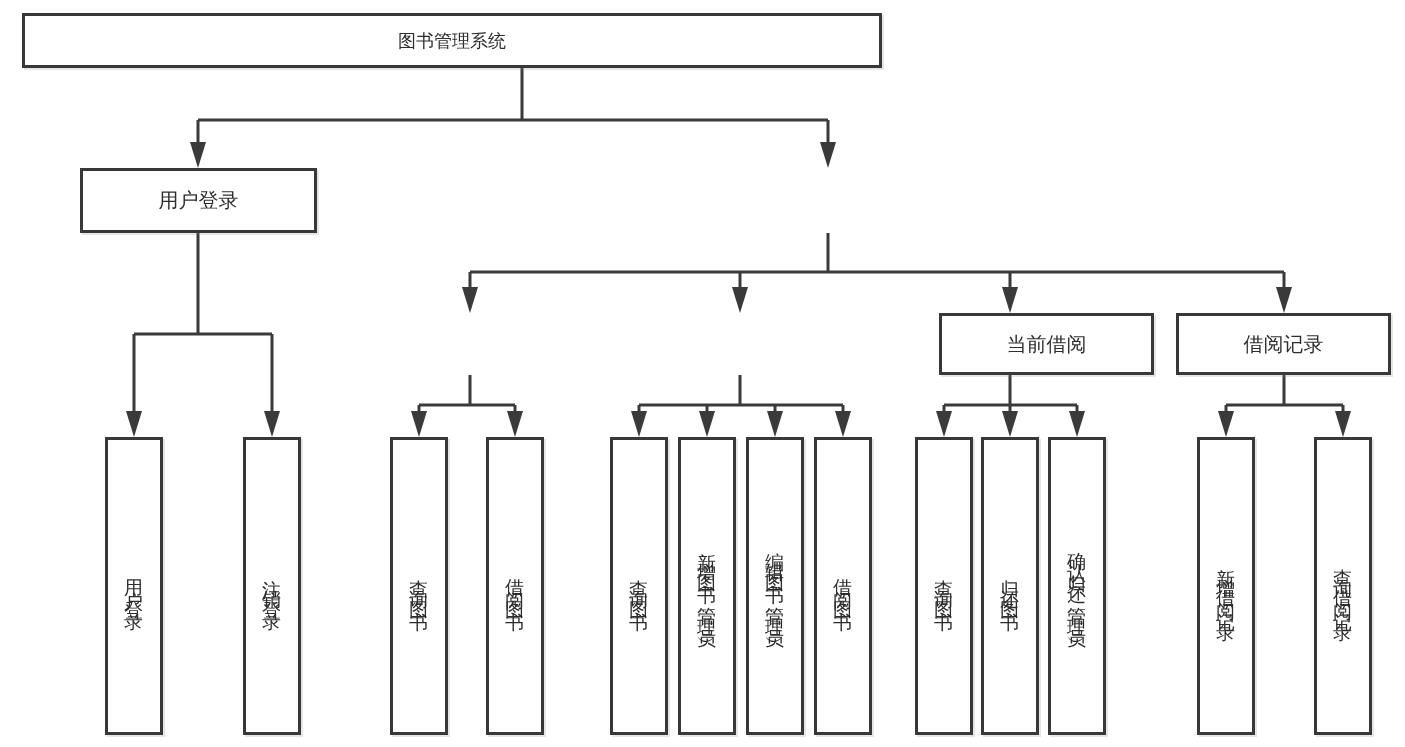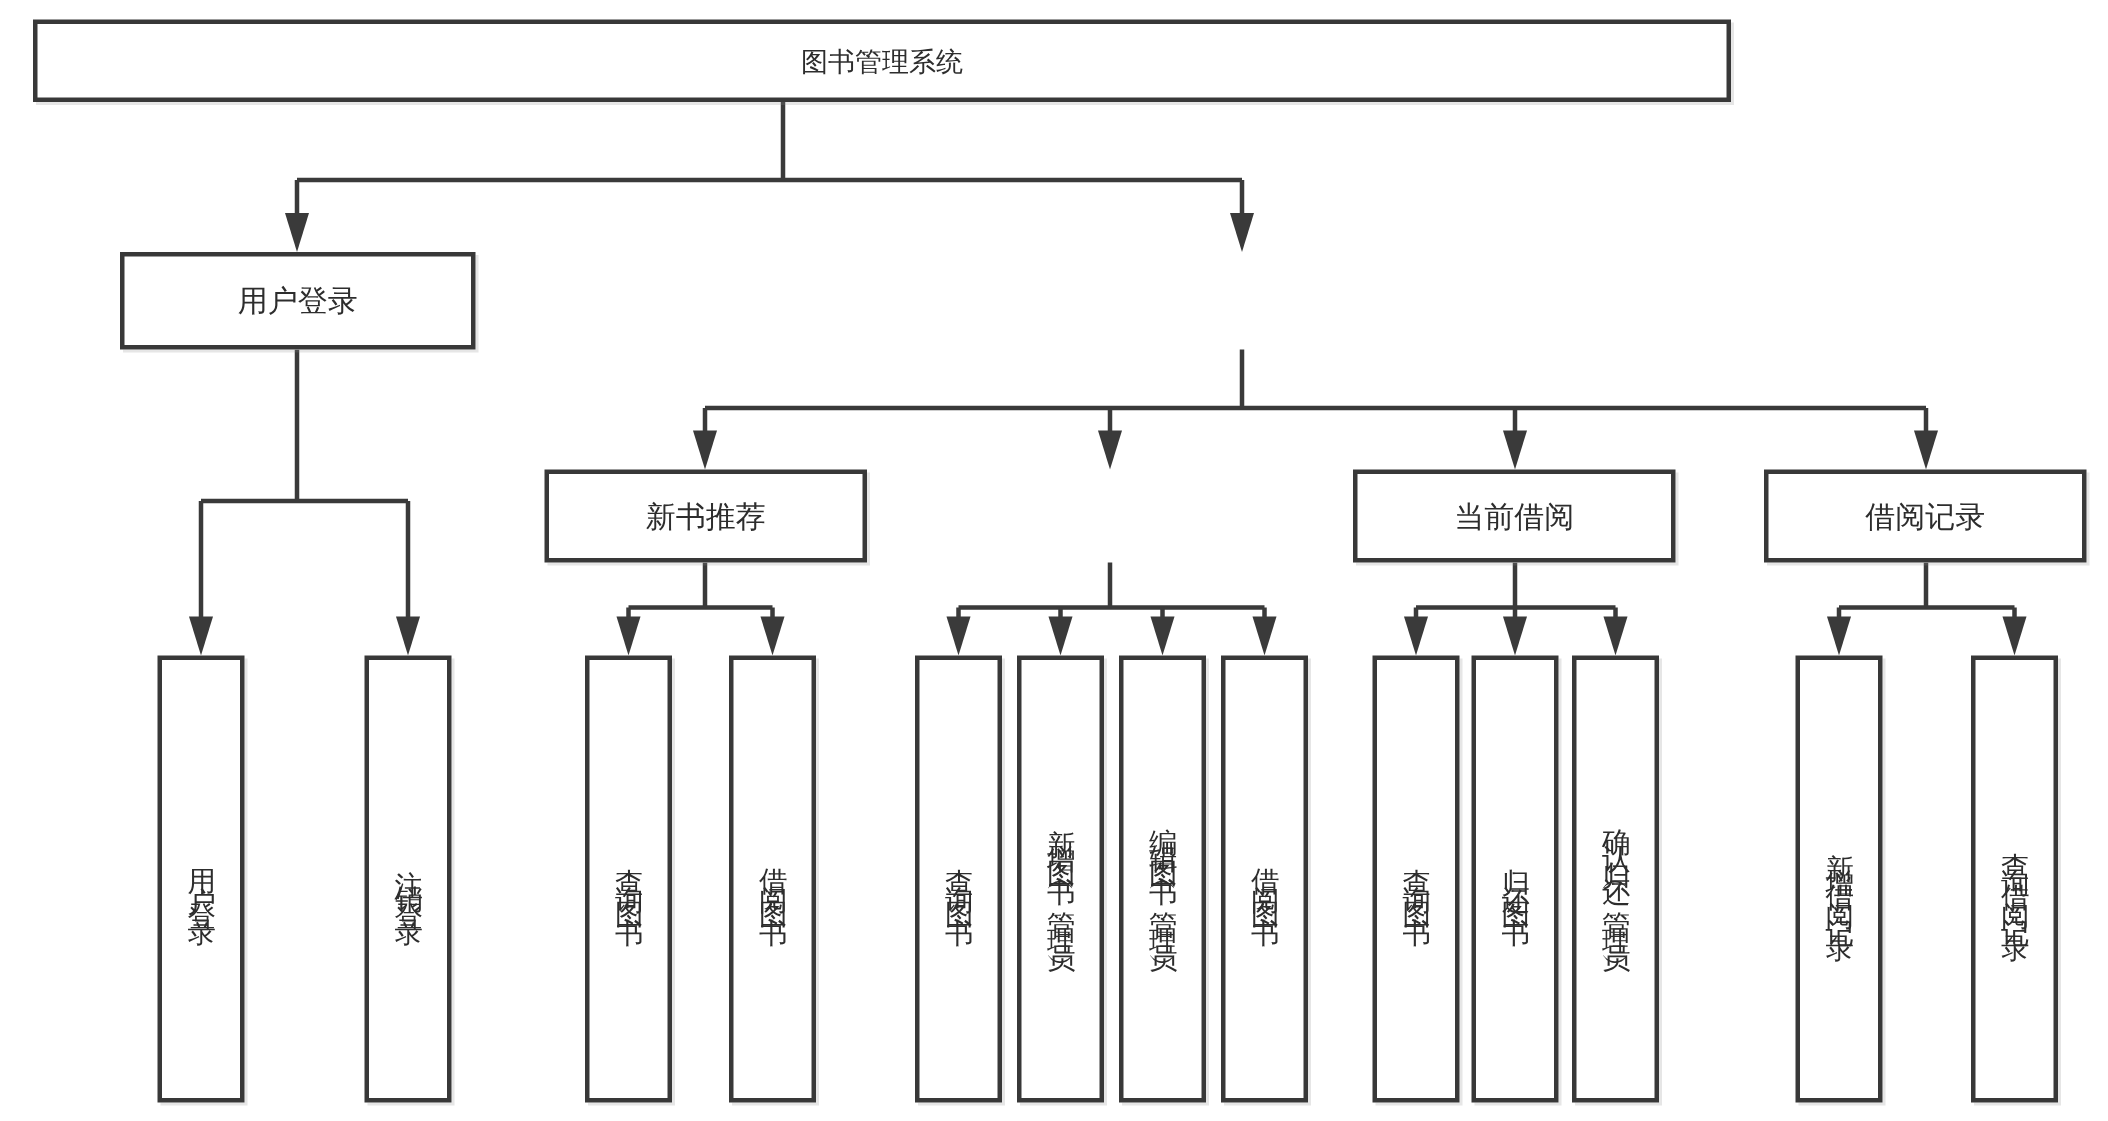--- a/index.html
+++ b/index.html
@@ -21,21 +21,21 @@
     box-sizing: border-box;
     background: #ffffff;
     border: 3px solid #383838;
     display: flex;
     align-items: center;
     justify-content: center;
     color: #2d2d2d;
     box-shadow: 2px 2px 0 rgba(140,140,140,0.22);
   }
   .node.root {
-    left: 22px; top: 13px; width: 1132px; height: 55px;
+    left: 22px; top: 13px; width: 860px; height: 55px;
     font-size: 18px;
   }
   .node.lvl1 {
     top: 168px; width: 237px; height: 65px;
     font-size: 20px;
   }
   .node.lvl2 {
     top: 313px; width: 215px; height: 62px;
     font-size: 20px;
   }
@@ -107,24 +107,21 @@
   </svg>
 
   <div class="node root">
     <span>图书管理系统</span>
   </div>
 
   <div class="node lvl1" style="left:80px">
     <span>用户登录</span>
   </div>
 
-  <div class="node lvl2" style="left:363px">
-    <span>新书推荐</span>
-  </div>
-  <div class="node lvl2" style="left:902px">
+  <div class="node lvl2" style="left:939px">
     <span>当前借阅</span>
   </div>
   <div class="node lvl2" style="left:1176px">
     <span>借阅记录</span>
   </div>
 
   <div class="node leaf" style="left:105px">
     <span class="vtext">用户登录</span>
   </div>
   <div class="node leaf" style="left:243px">

